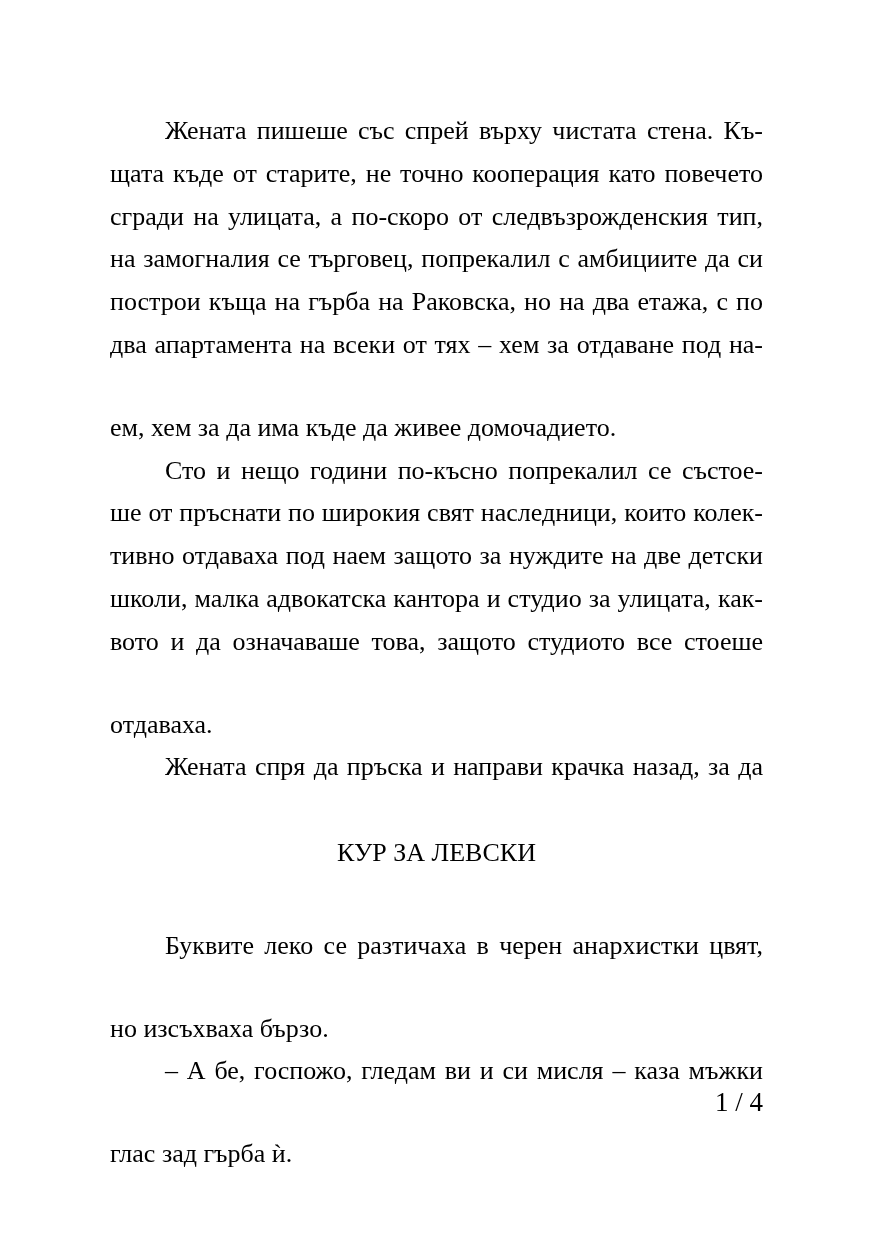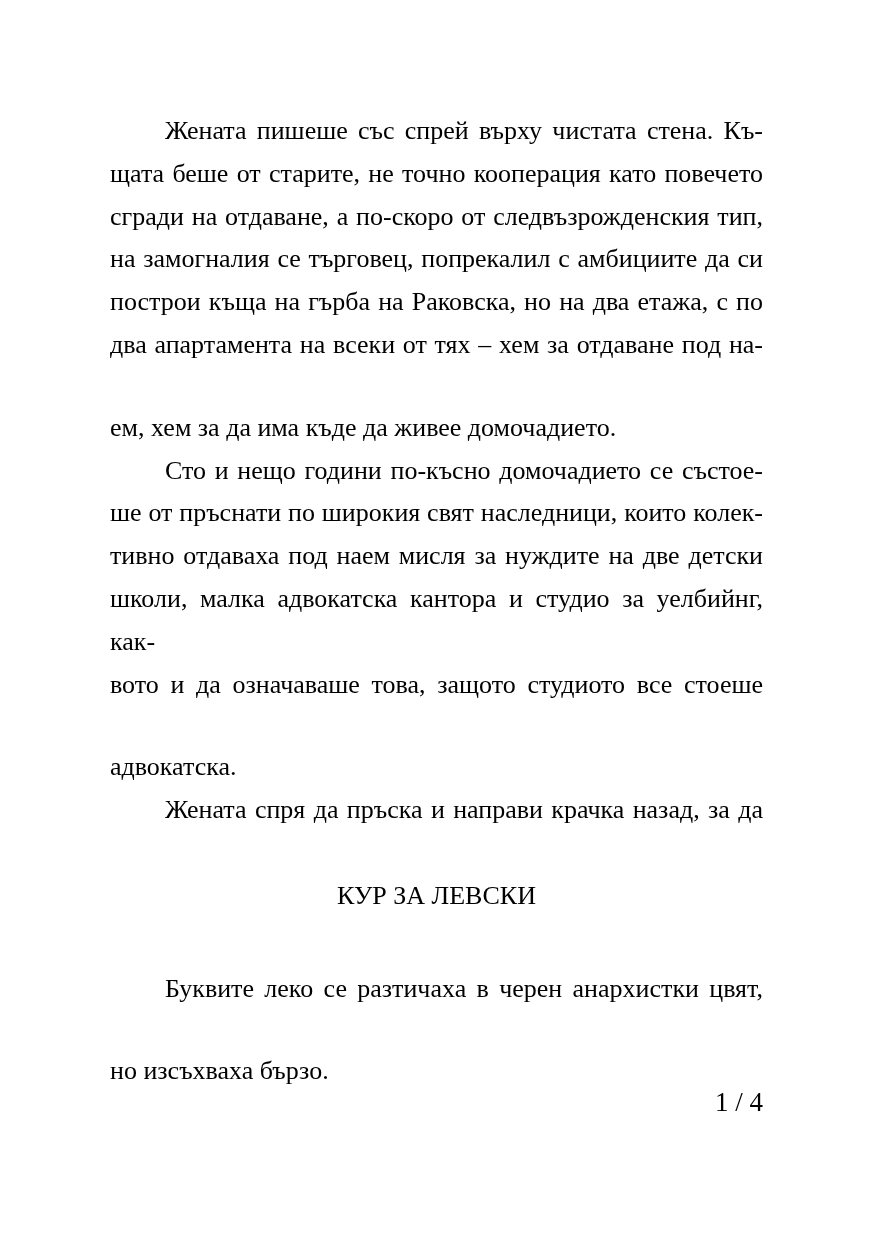--- a/index.html
+++ b/index.html
@@ -53,40 +53,44 @@
     line-height: 42.8px;
   }
 </style>
 </head>
 <body>
 
 <div class="page">
   <div class="text-body">
       <div class="para body">
         <div class="line first">Жената пишеше със спрей върху чистата стена. Къ-</div>
-        <div class="line">щата беше от старите, не точно кооперация като повечето</div>
-        <div class="line">сгради на отдаване, а по-скоро от следвъзрожденския тип,</div>
+        <div class="line">щата къде от старите, не точно кооперация като повечето</div>
+        <div class="line">сгради на улицата, а по-скоро от следвъзрожденския тип,</div>
         <div class="line">на замогналия се търговец, попрекалил с амбициите да си</div>
         <div class="line">построи къща на гърба на Раковска, но на два етажа, с по</div>
         <div class="line">два апартамента на всеки от тях – хем за отдаване под на-</div>
         <div class="line last">ем, хем за да има къде да живее домочадието.</div>
       </div>
       <div class="para body">
-        <div class="line first">Сто и нещо години по-късно домочадието се състое-</div>
+        <div class="line first">Сто и нещо години по-късно попрекалил се състое-</div>
         <div class="line">ше от пръснати по широкия свят наследници, които колек-</div>
-        <div class="line">тивно отдаваха под наем мисля за нуждите на две детски</div>
-        <div class="line">школи, малка адвокатска кантора и студио за уелбийнг, как-</div>
+        <div class="line">тивно отдаваха под наем защото за нуждите на две детски</div>
+        <div class="line">школи, малка адвокатска кантора и студио за улицата, как-</div>
         <div class="line">вото и да означаваше това, защото студиото все стоеше</div>
-        <div class="line last">адвокатска.</div>
+        <div class="line last">отдаваха.</div>
       </div>
       <div class="para body">
         <div class="line first">Жената спря да пръска и направи крачка назад, за да</div>
       </div>
       <div class="para heading">
         <div class="line first last">КУР ЗА ЛЕВСКИ</div>
       </div>
       <div class="para body">
         <div class="line first">Буквите леко се разтичаха в черен анархистки цвят,</div>
         <div class="line last">но изсъхваха бързо.</div>
       </div>
+      <div class="para body">
+        <div class="line first">– А бе, госпожо, гледам ви и си мисля – каза мъжки</div>
+        <div class="line last">глас зад гърба ѝ.</div>
+      </div>
     </div>
   <div class="footer">1 / 4</div>
 </div>
 
 </body></html>

